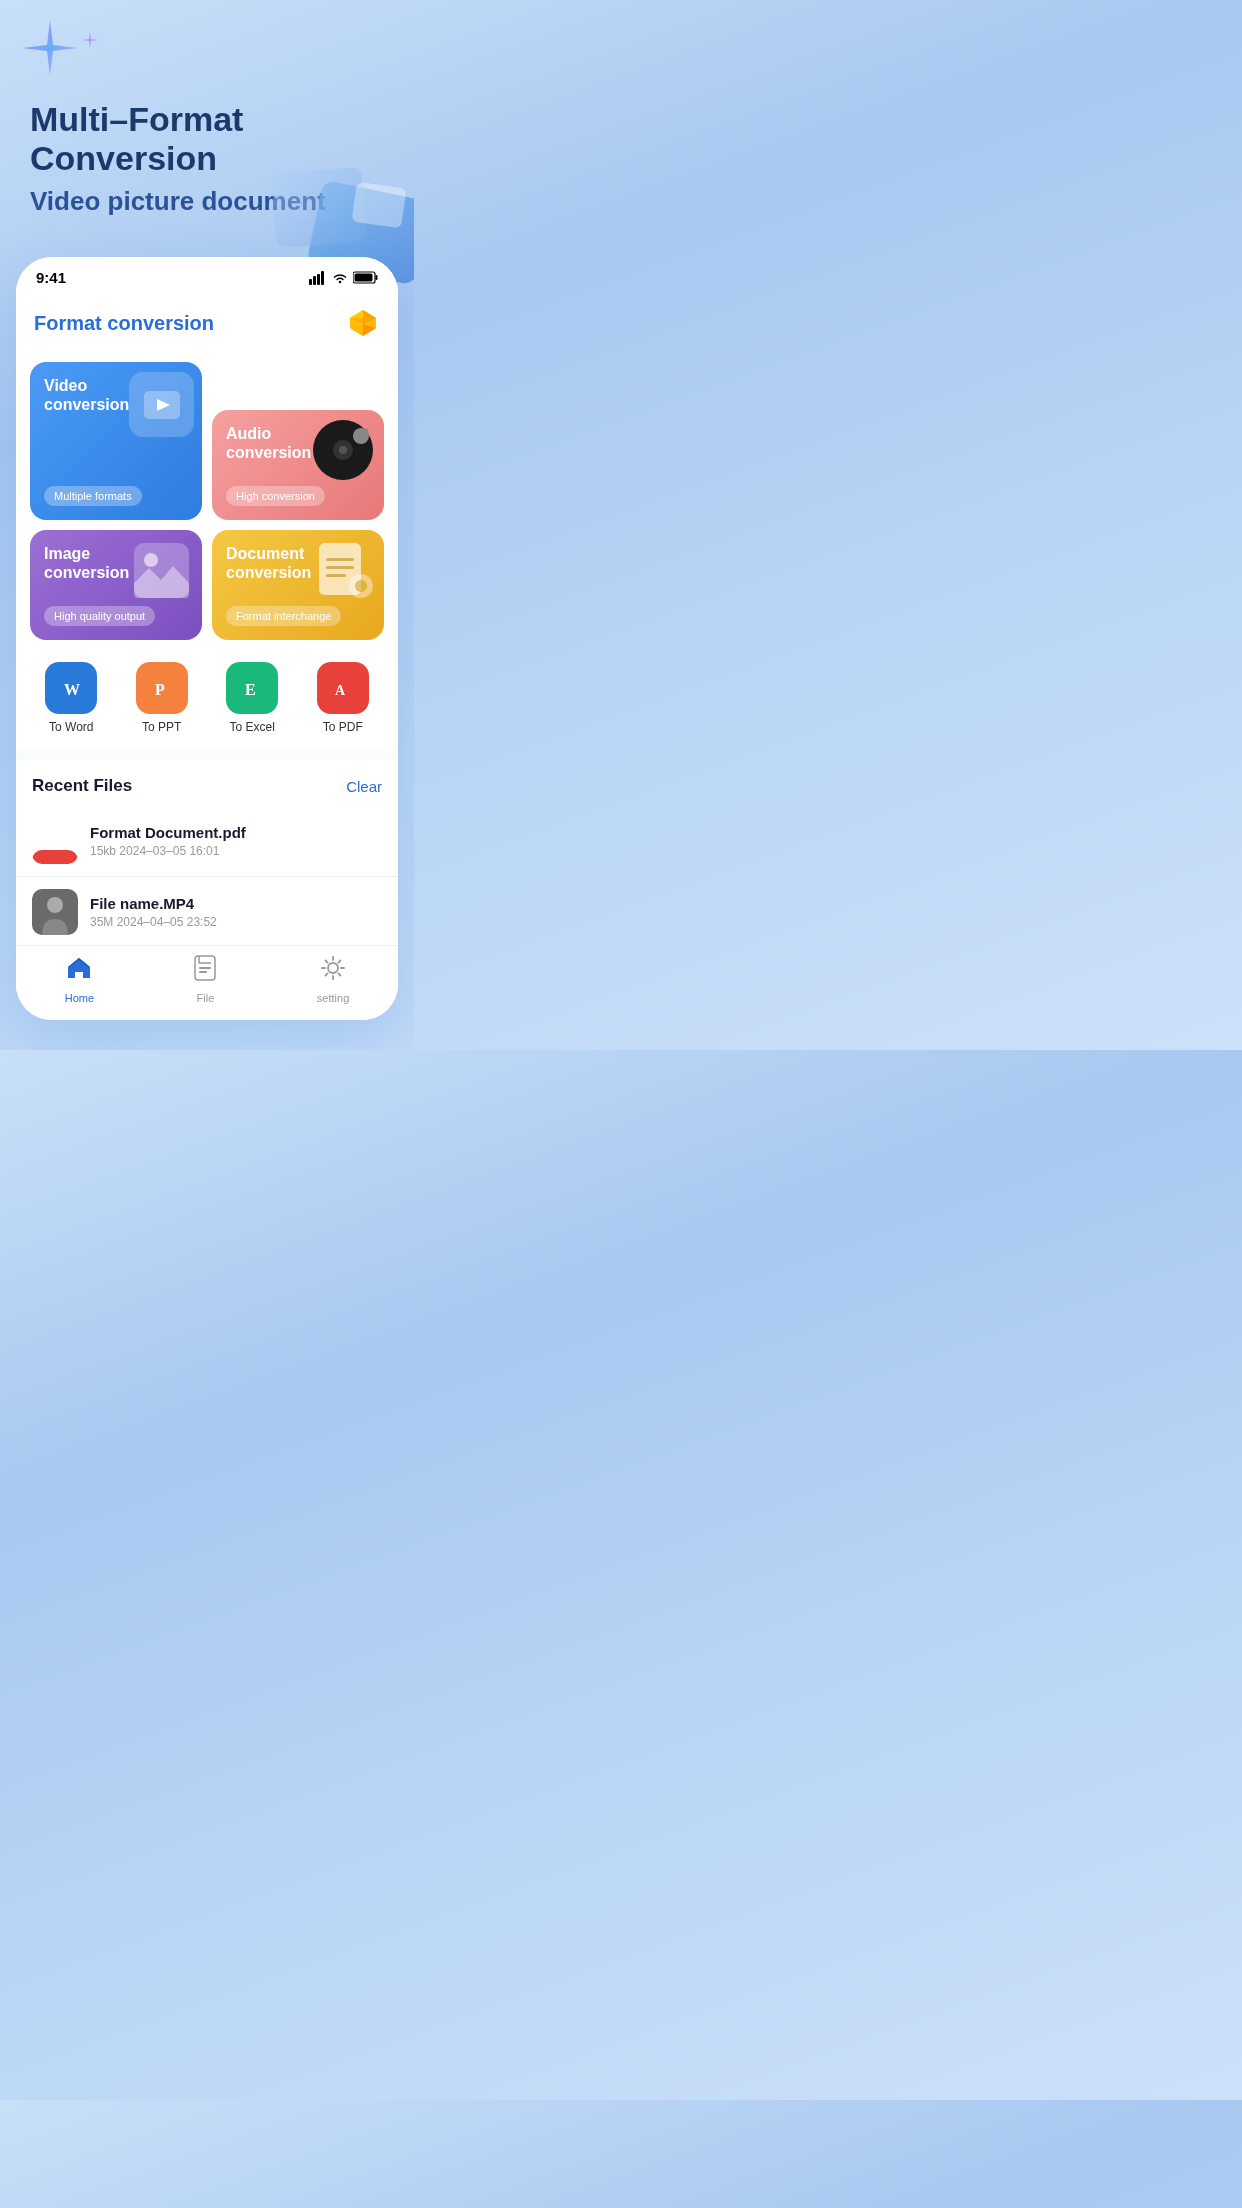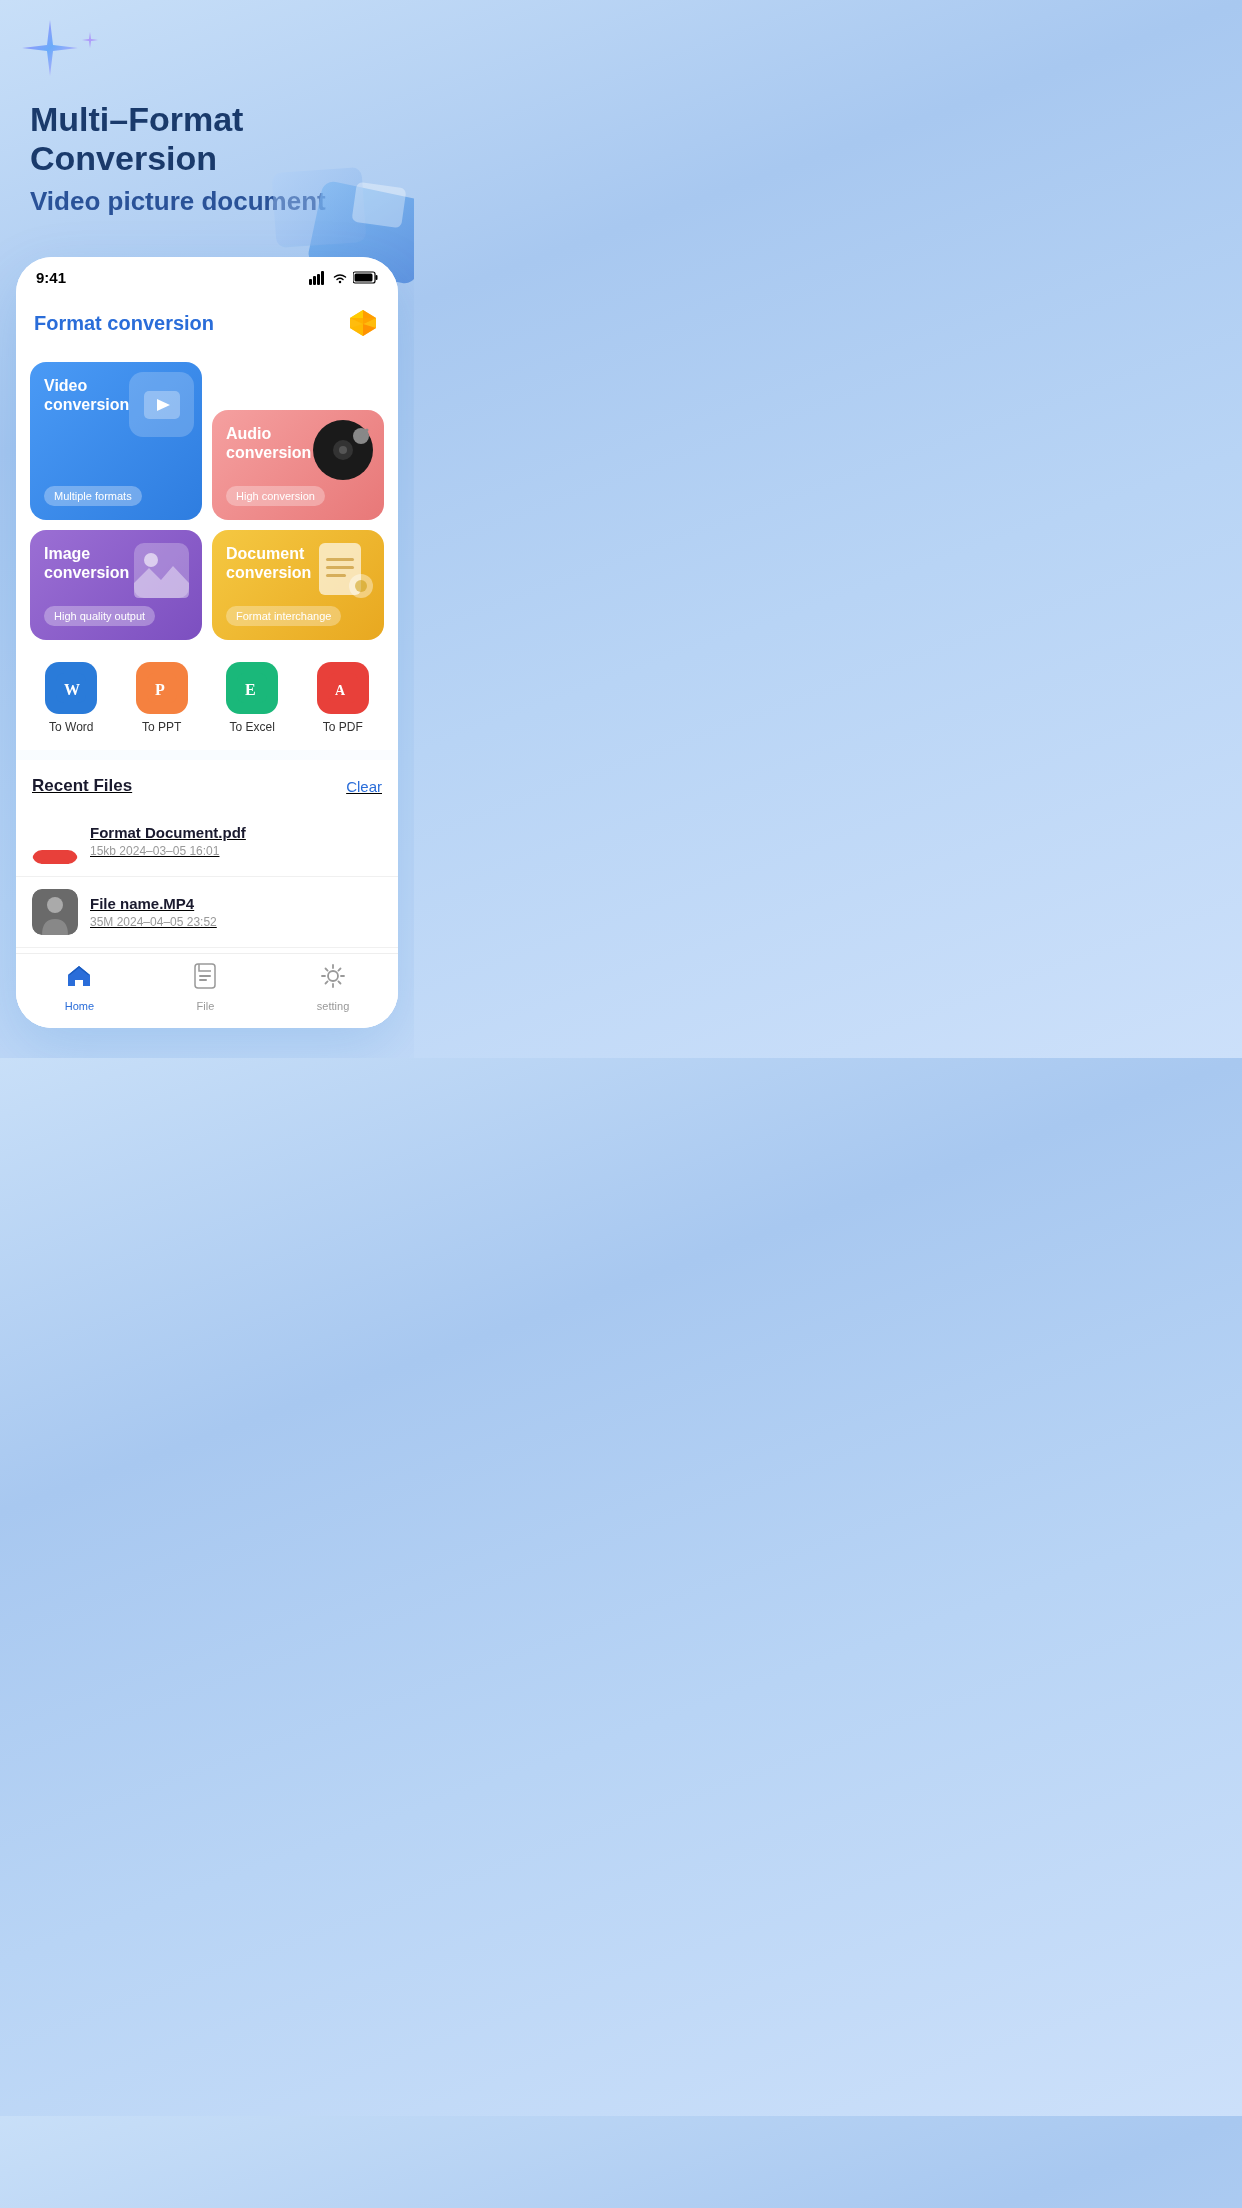--- a/index.html
+++ b/index.html
@@ -211,22 +211,21 @@
 
     .tool-label {
       font-size: 12px;
       color: #333;
       font-weight: 500;
     }
 
     
     .recent-section {
       background: white;
-      padding: 0 0 10px 0;
-      text-decoration: underline;
+      padding: 0 0 2px 0;
     }
 
     .file-item {
       display: flex;
       align-items: center;
       padding: 12px 16px;
       border-bottom: 1px solid #f0f0f0;
       gap: 12px;
     }
 

